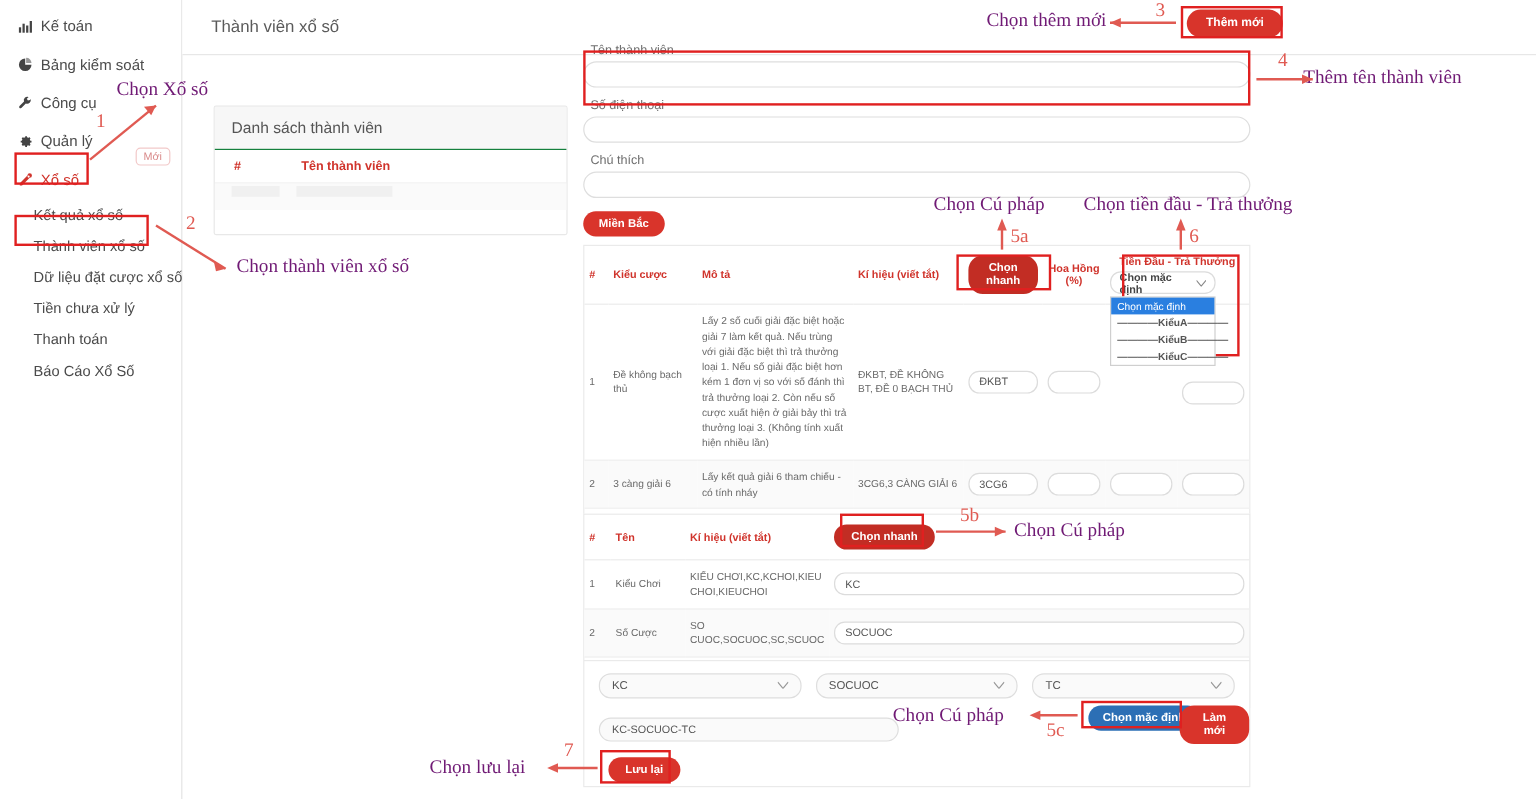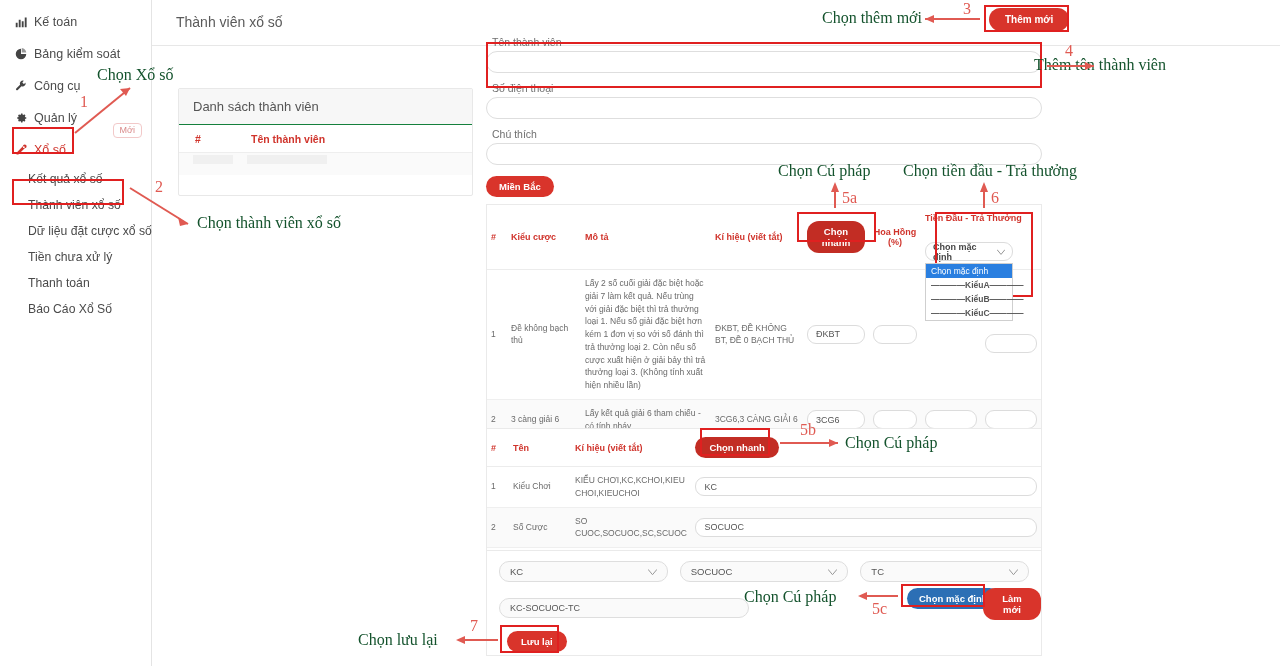--- a/index.html
+++ b/index.html
@@ -103,21 +103,21 @@
     border:1px solid #eaeaea; background:#fff; }
   .sel3{ display:flex; gap:12px; padding:10px 12px 0 12px; }
   .selbox{ flex:1; height:21px; border:1px solid #dedede; border-radius:10px;
     background:#fafafa; font-size:9.5px; color:#555; display:flex; align-items:center;
     justify-content:space-between; padding:0 10px; cursor:pointer;}
   .syntax{ margin:16px 0 0 12px; width:250px; height:20px; border:1px solid #dedede;
     border-radius:10px; background:#fafafa; font-size:9px; color:#555;
     display:flex; align-items:center; padding:0 10px;}
 
   
-  .ann{ position:absolute; color:#14532d; font-family:"Liberation Serif", serif;
+  .ann{ position:absolute; color:#701a75; font-family:"Liberation Serif", serif;
     font-size:16px; white-space:nowrap; pointer-events:none; }
   .num{ position:absolute; color:#e05a52; font-family:"Liberation Serif", serif;
     font-size:16px; pointer-events:none; }
   svg.arrow{ position:absolute; overflow:visible; pointer-events:none; }
 </style>
 </head>
 <body>
 
 <div class="sidebar">
 
@@ -221,21 +221,21 @@
       <tr>
         <th class="cw-num">#</th>
         <th class="cw-kind">Kiểu cược</th>
         <th class="cw-desc">Mô tả</th>
         <th class="cw-sym">Kí hiệu (viết tắt)</th>
         <th class="cw-in1">
           <button class="btn btn-darkred" style="padding:5px 14px;">Chọn nhanh</button>
         </th>
         <th class="cw-in2" style="text-align:center;">Hoa Hồng (%)</th>
         <th class="cw-in3" colspan="2">
-          <div style="text-align:left; margin-bottom:19px;">Tiền Đầu - Trả Thưởng</div>
+          <div style="text-align:center; margin-bottom:3px;">Tiền Đầu - Trả Thưởng</div>
           <div class="dd-wrap">
             <div class="dd-btn">
               <span>Chọn mặc định</span>
               <span>
                 <svg width="8" height="6" viewBox="0 0 10 6">
                     <path d="M0 0 L5 6 L10 0" fill="none" stroke="#888" stroke-width="1.1"></path>
                   </svg>
               </span>
             </div>
             <ul class="dd-list" style="margin:0;padding:0;">
@@ -392,21 +392,21 @@
   <polygon points="188,224 178,217 180,226" fill="#e05a52"></polygon>
 </svg>
 
 <div class="ann" style="left:822px; top:9px;">Chọn thêm mới</div>
 <div class="num" style="left:963px; top:0px;">3</div>
 <svg class="arrow" style="left:0; top:0; width:1280px; height:666px;">
   <line x1="980" y1="19" x2="925" y2="19" stroke="#e05a52" stroke-width="2"></line>
   <polygon points="925,19 934,15 934,23" fill="#e05a52"></polygon>
 </svg>
 
-<div class="ann" style="left:1034px; top:56px;">Thêm tên thành viên</div>
+<div class="ann" style="left:1086px; top:56px;">Thêm tên thành viên</div>
 <div class="num" style="left:1065px; top:42px;">4</div>
 <svg class="arrow" style="left:0; top:0; width:1280px; height:666px;">
   <line x1="1047" y1="66" x2="1094" y2="66" stroke="#e05a52" stroke-width="2"></line>
   <polygon points="1094,66 1085,62 1085,70" fill="#e05a52"></polygon>
 </svg>
 
 <div class="ann" style="left:778px; top:162px;">Chọn Cú pháp</div>
 <div class="num" style="left:842px; top:189px;">5a</div>
 <svg class="arrow" style="left:0; top:0; width:1280px; height:666px;">
   <line x1="835" y1="208" x2="835" y2="186" stroke="#e05a52" stroke-width="2"></line>

